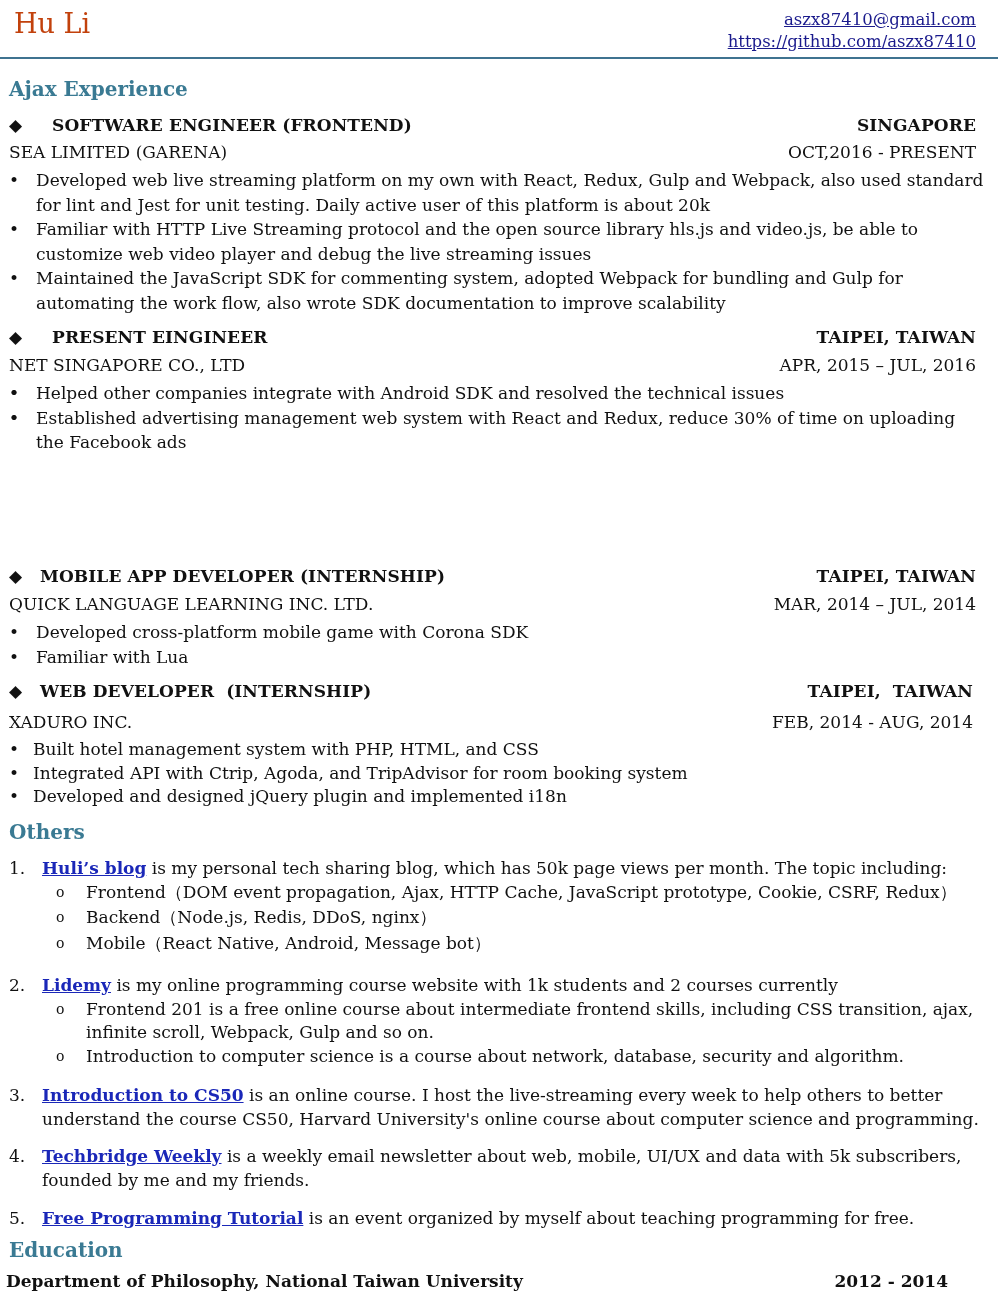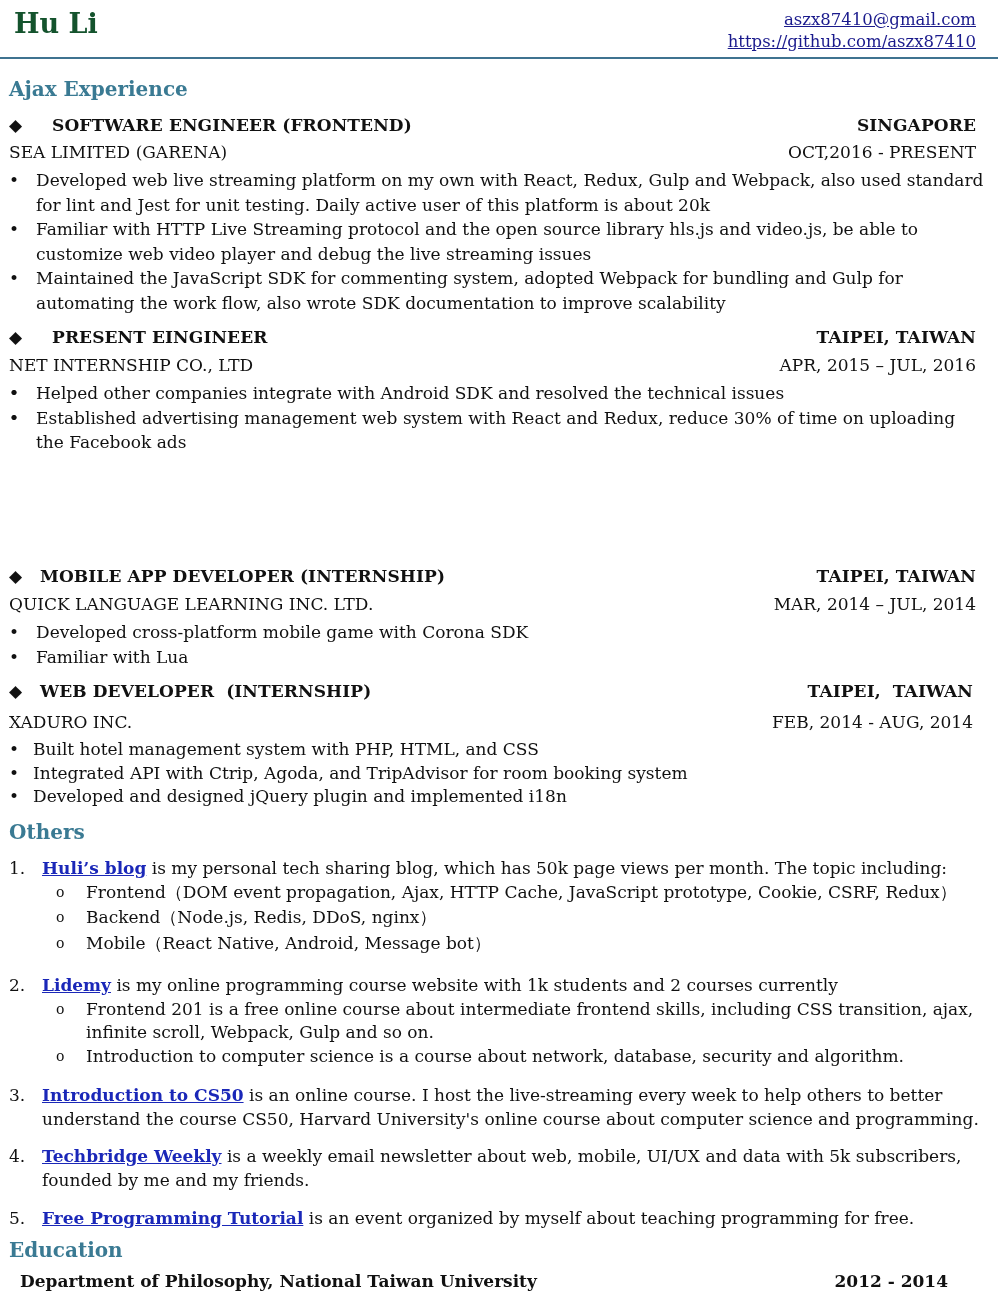--- a/index.html
+++ b/index.html
@@ -4,21 +4,21 @@
 <style>
   html, body { margin: 0; padding: 0; background: #ffffff; }
   body {
     width: 1000px; height: 1306px; overflow: hidden; position: relative;
     font-family: "DejaVu Serif", "Liberation Serif", serif;
     color: #111111;
   }
   .page { position: absolute; left: 0; top: 0; width: 1000px; height: 1306px; }
   .name {
     position: absolute; left: 14px; top: 8px;
-    font-size: 27px; font-weight: bold; color: #14532d; letter-spacing: 0px;
+    font-size: 27px; font-weight: normal; color: #c2410c; letter-spacing: 0px;
   }
   .contact {
     position: absolute; right: 24px; top: 9px; text-align: right;
     font-size: 16.5px; line-height: 22px;
   }
   .contact a { color: #1a1a8c; text-decoration: underline; display: block; }
   .header-rule {
     position: absolute; left: 0; top: 57px; width: 998px; height: 2px; background: #3f7390;
   }
   .section-title {
@@ -43,21 +43,21 @@
     position: absolute; left: 9px; right: 14px; margin: 0; padding: 0; list-style: none;
     font-size: 17px; line-height: 23.5px;
   }
   .others-item { position: relative; padding-left: 33px; }
   .others-item .num { position: absolute; left: 0; top: 0; }
   .others-item a { color: #1a27b8; font-weight: bold; text-decoration: underline; margin-top: 12px; }
   .sub-list { margin: 0; padding: 0; list-style: none; }
   .sub-list li { position: relative; padding-left: 44px; }
   .sub-list li .circ { position: absolute; left: 14px; top: 0; font-size: 14px; }
   .edu-row {
-    position: absolute; left: 20px; right: 52px; display: flex; justify-content: space-between;
+    position: absolute; left: 6px; right: 52px; display: flex; justify-content: space-between;
     font-size: 17px; font-weight: bold;
   }
 </style>
 </head>
 <body>
 
 <div class="page">
 
   <div class="name">Hu Li</div>
   <div class="contact">
@@ -86,21 +86,21 @@
   </ul>
 
   <div class="job-title-row" style="top:327px">
     <span class="title-wrap">
         <span class="diamond" style="width:43px">◆</span>
         <span>PRESENT EINGINEER</span>
       </span>
     <span>TAIPEI, TAIWAN</span>
   </div>
   <div class="job-sub-row" style="top:355px">
-    <span>NET INTERNSHIP CO., LTD</span>
+    <span>NET SINGAPORE CO., LTD</span>
     <span>APR, 2015 – JUL, 2016</span>
   </div>
   <ul class="bullets" style="top:381px">
     <li><span class="dot">•</span></li>
     <li><span class="dot">•</span><span>Helped other companies integrate with Android SDK and resolved the technical issues</span></li>
     <li><span class="dot">•</span></li>
     <li><span class="dot">•</span><span>Established advertising management web system with React and Redux, reduce 30% of time on uploading the Facebook ads</span></li>
   </ul>
 
   <div class="job-title-row" style="top:566px">

